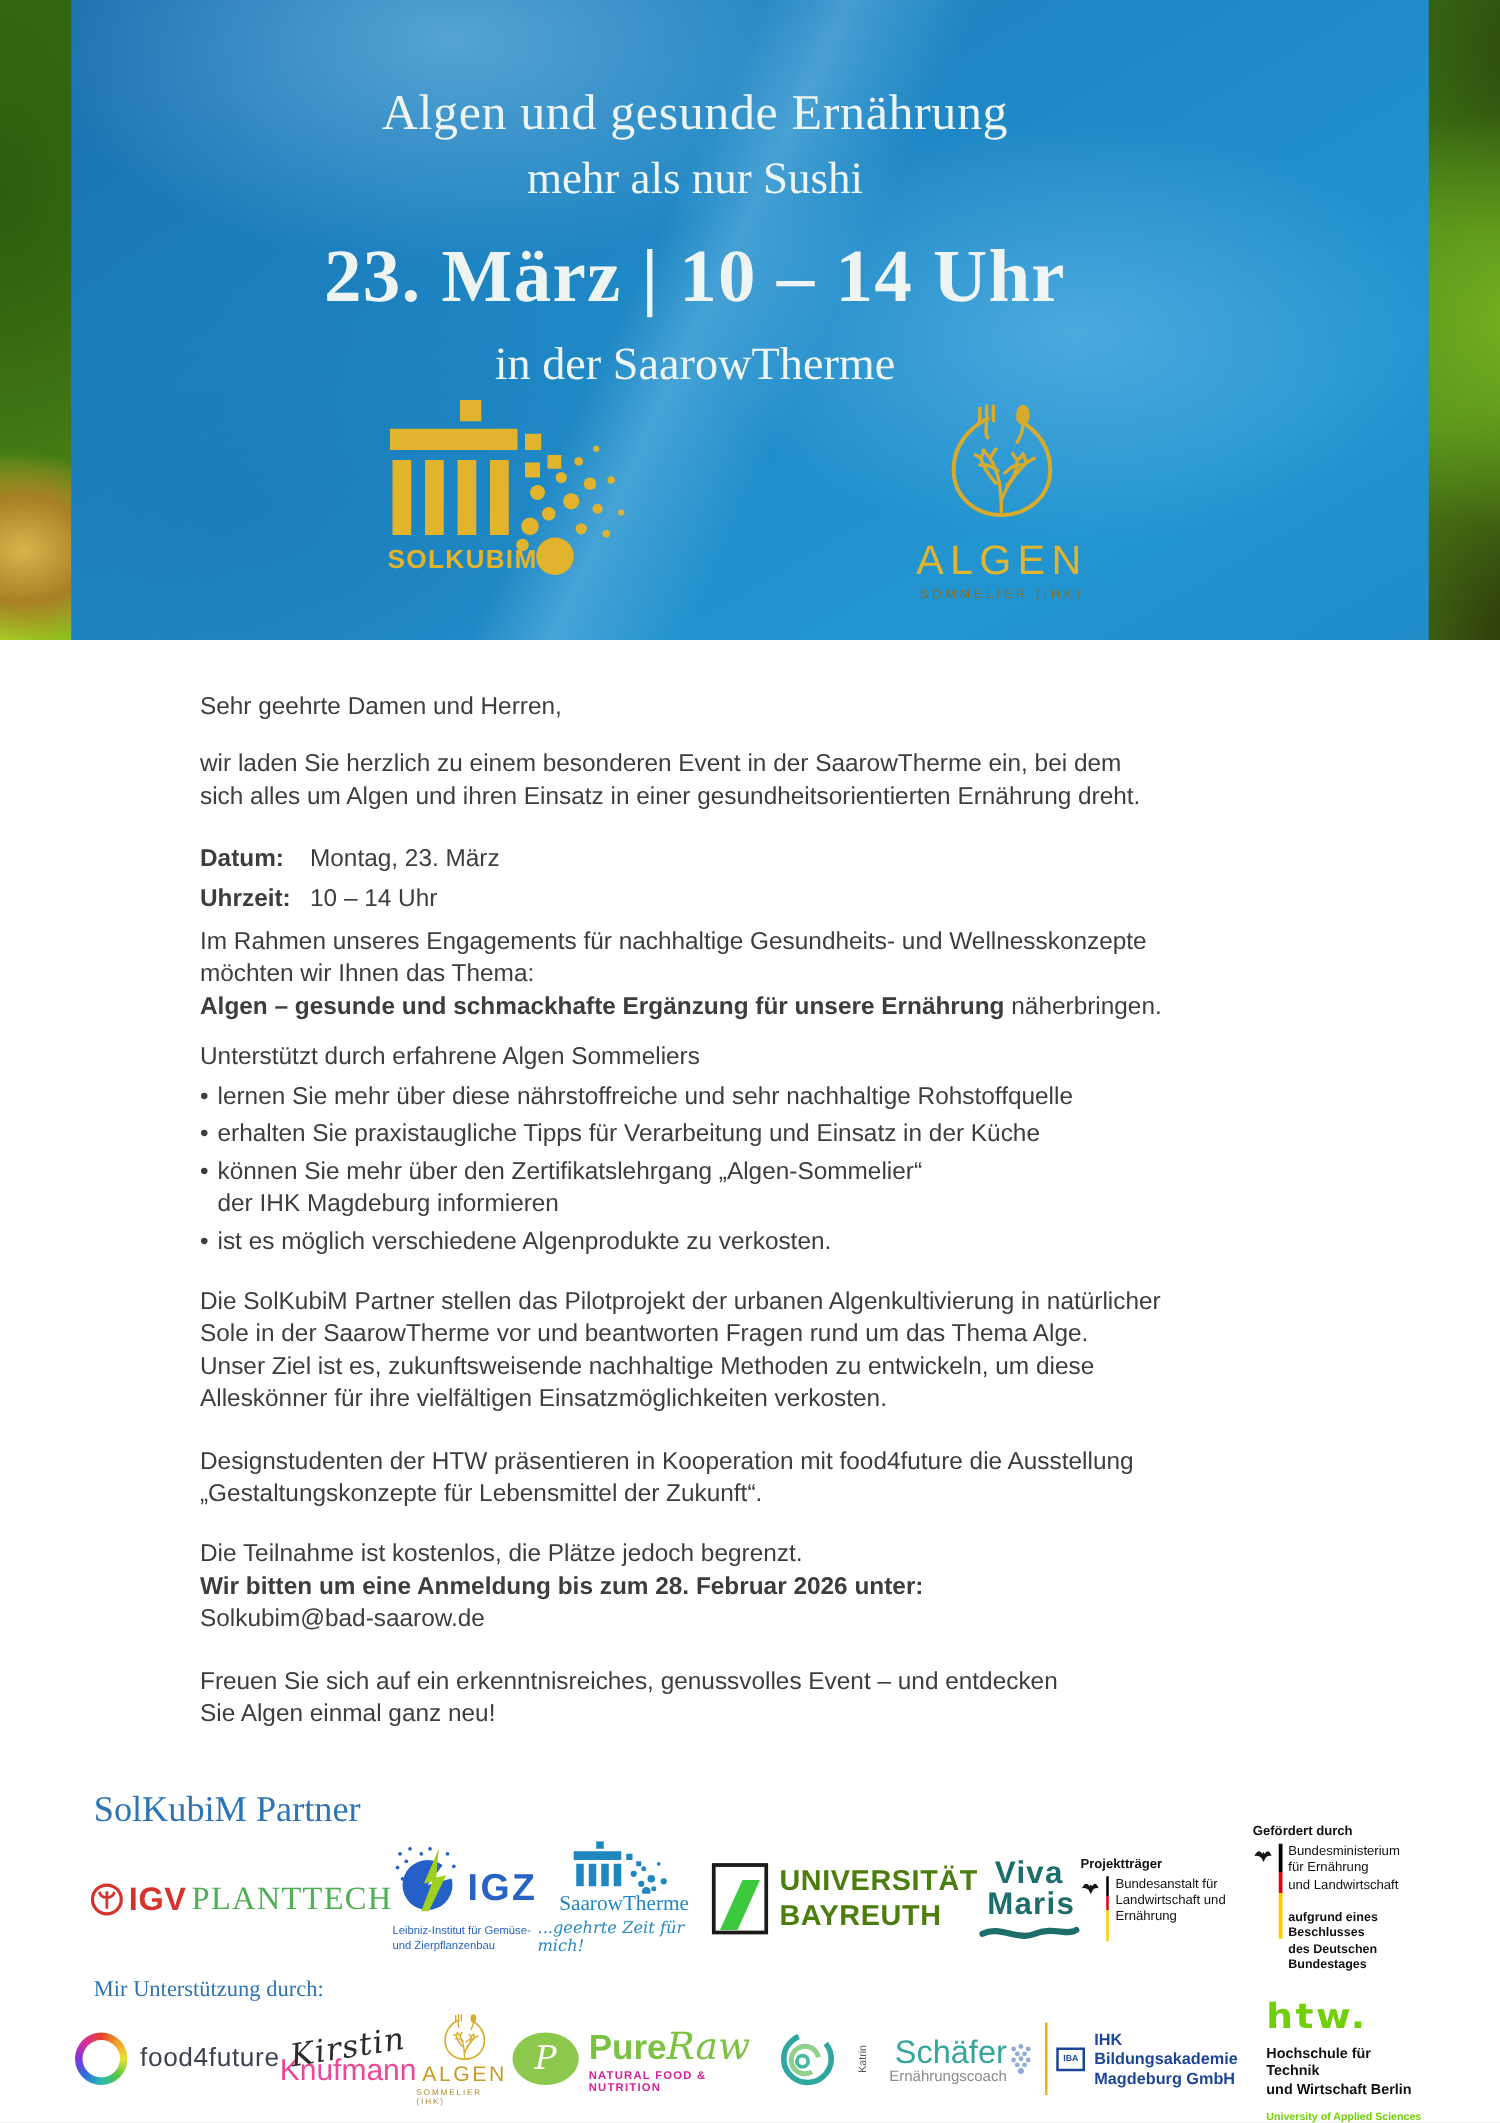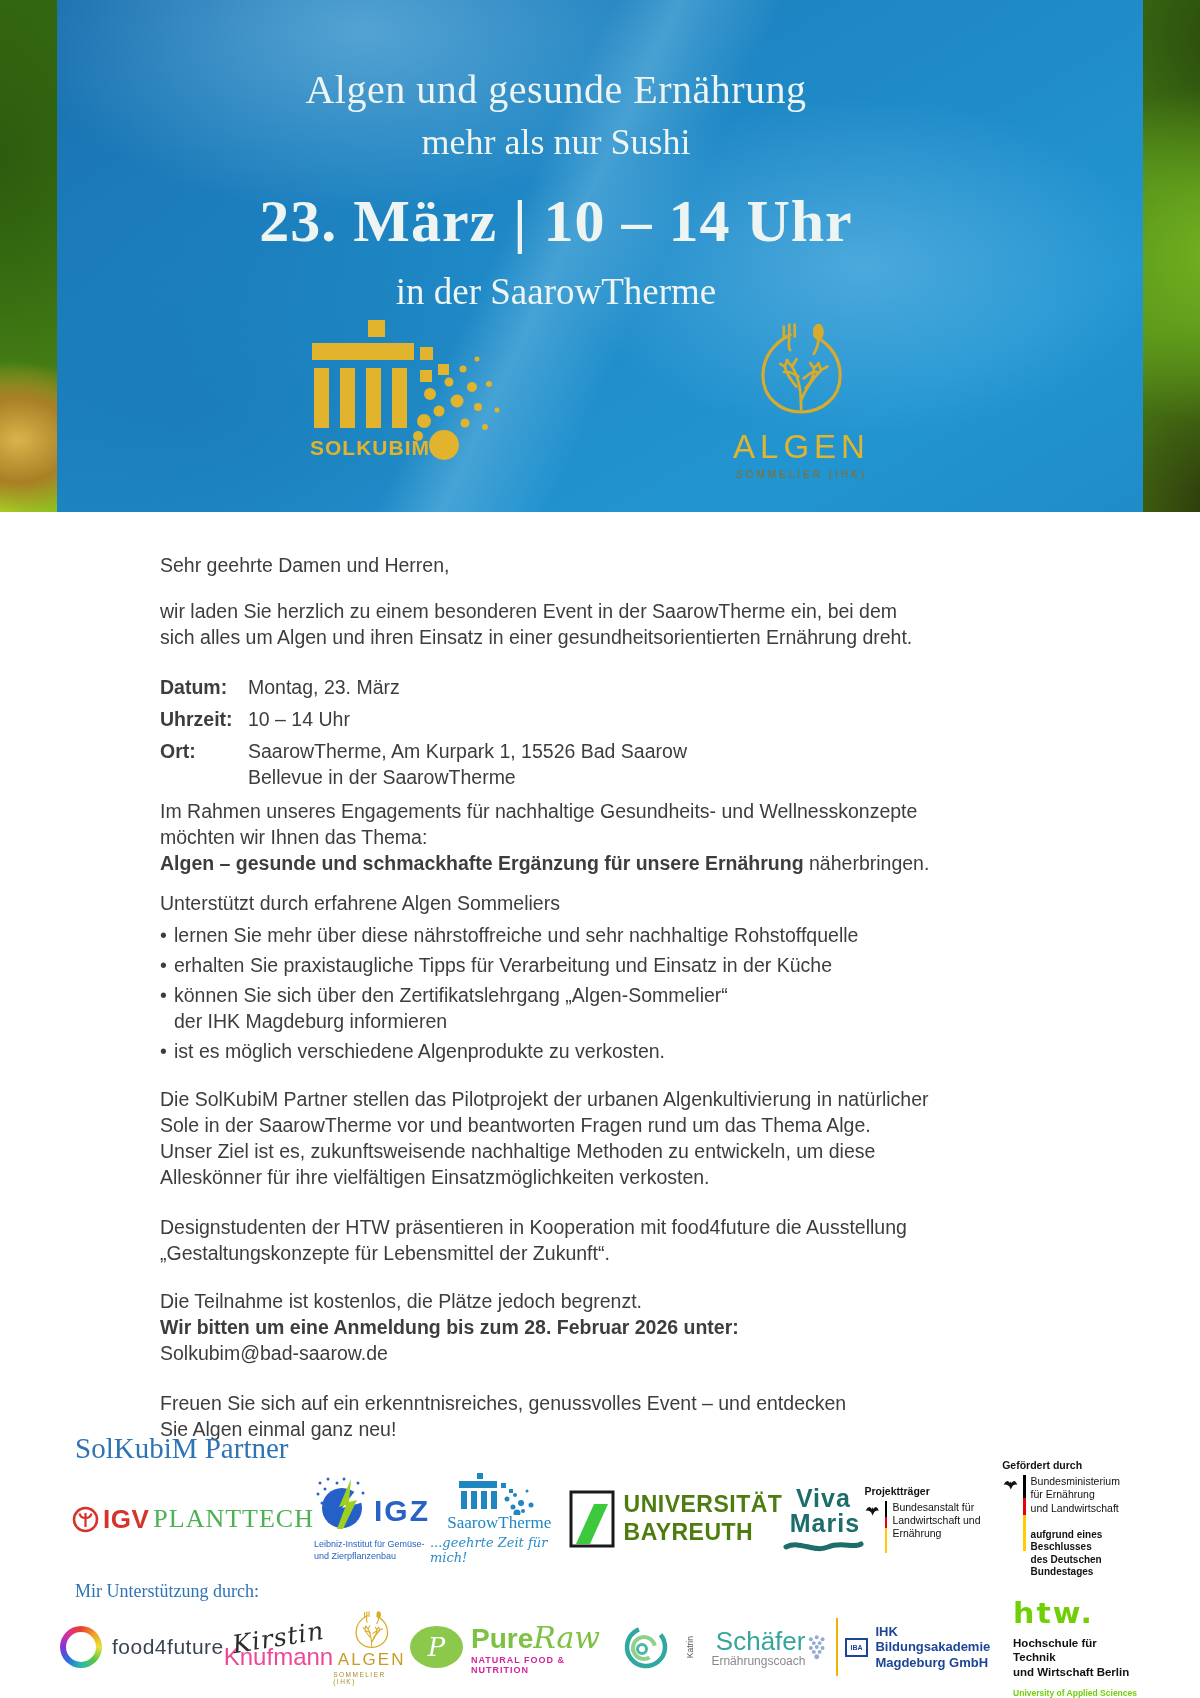--- a/index.html
+++ b/index.html
@@ -210,46 +210,41 @@
 
     <div class="details">
       <div class="detail-row">
         <span class="detail-label">Datum:</span>
         <span class="ml">Montag, 23. März</span>
       </div>
       <div class="detail-row">
         <span class="detail-label">Uhrzeit:</span>
         <span class="ml">10 – 14 Uhr</span>
       </div>
-      <div class="detail-row">
-        <span class="detail-label">Ort:</span>
-        <span class="ml">SaarowTherme, Am Kurpark 1, 15526 Bad Saarow
-Bellevue in der SaarowTherme</span>
-      </div>
     </div>
 
     <p class="theme-block"><span class="ml">Im Rahmen unseres Engagements für nachhaltige Gesundheits- und Wellnesskonzepte
 möchten wir Ihnen das Thema:</span><br>
       <span class="b">Algen – gesunde und schmackhafte Ergänzung für unsere Ernährung</span><span> näherbringen.</span>
     </p>
 
     <p class="support-line">Unterstützt durch erfahrene Algen Sommeliers</p>
 
     <div class="bullets">
       <div class="bullet-row">
         <span class="bullet-dot">•</span>
         <span class="ml">lernen Sie mehr über diese nährstoffreiche und sehr nachhaltige Rohstoffquelle</span>
       </div>
       <div class="bullet-row">
         <span class="bullet-dot">•</span>
         <span class="ml">erhalten Sie praxistaugliche Tipps für Verarbeitung und Einsatz in der Küche</span>
       </div>
       <div class="bullet-row">
         <span class="bullet-dot">•</span>
-        <span class="ml">können Sie sich über den Zertifikatslehrgang „Algen-Sommelier“
+        <span class="ml">können Sie mehr über den Zertifikatslehrgang „Algen-Sommelier“
 der IHK Magdeburg informieren</span>
       </div>
       <div class="bullet-row">
         <span class="bullet-dot">•</span>
         <span class="ml">ist es möglich verschiedene Algenprodukte zu verkosten.</span>
       </div>
     </div>
 
     <p class="pilot ml">Die SolKubiM Partner stellen das Pilotprojekt der urbanen Algenkultivierung in natürlicher
 Sole in der SaarowTherme vor und beantworten Fragen rund um das Thema Alge.

